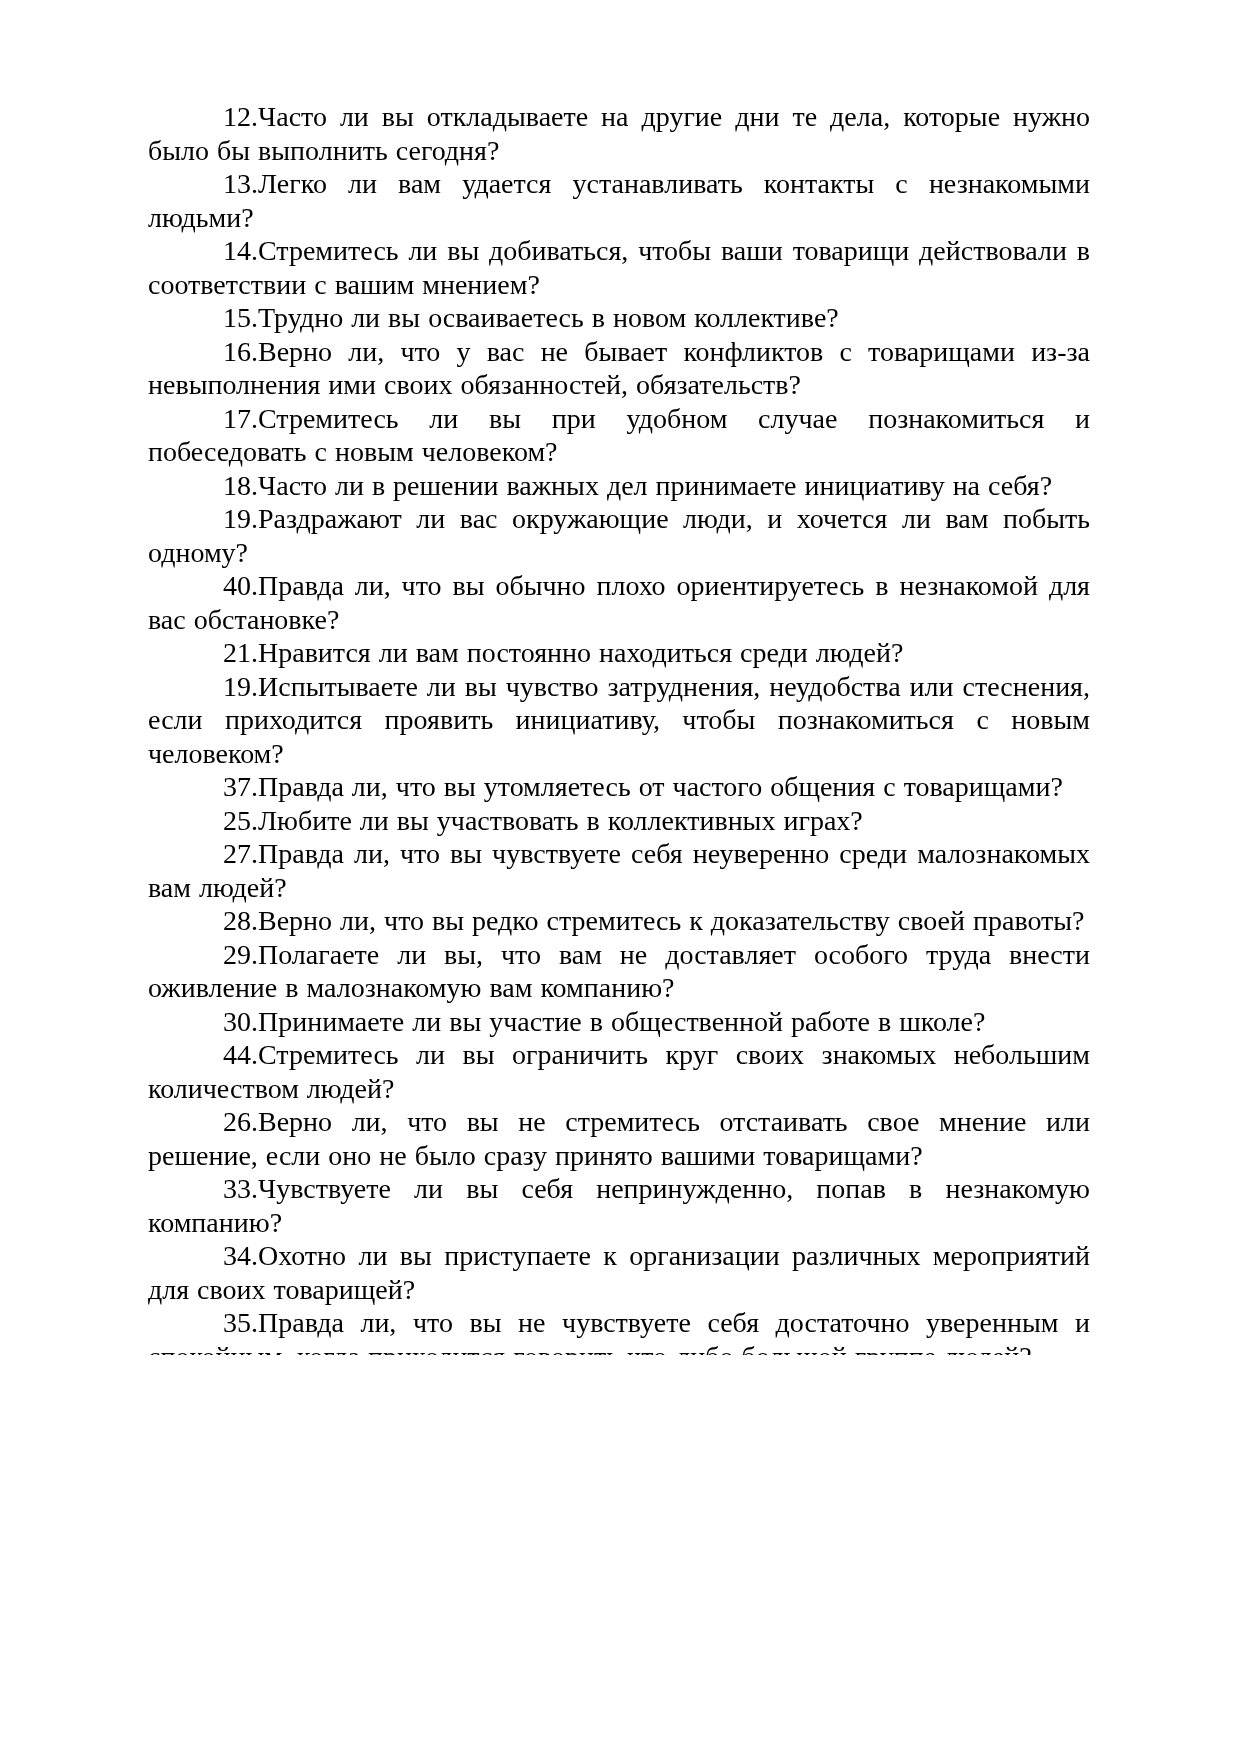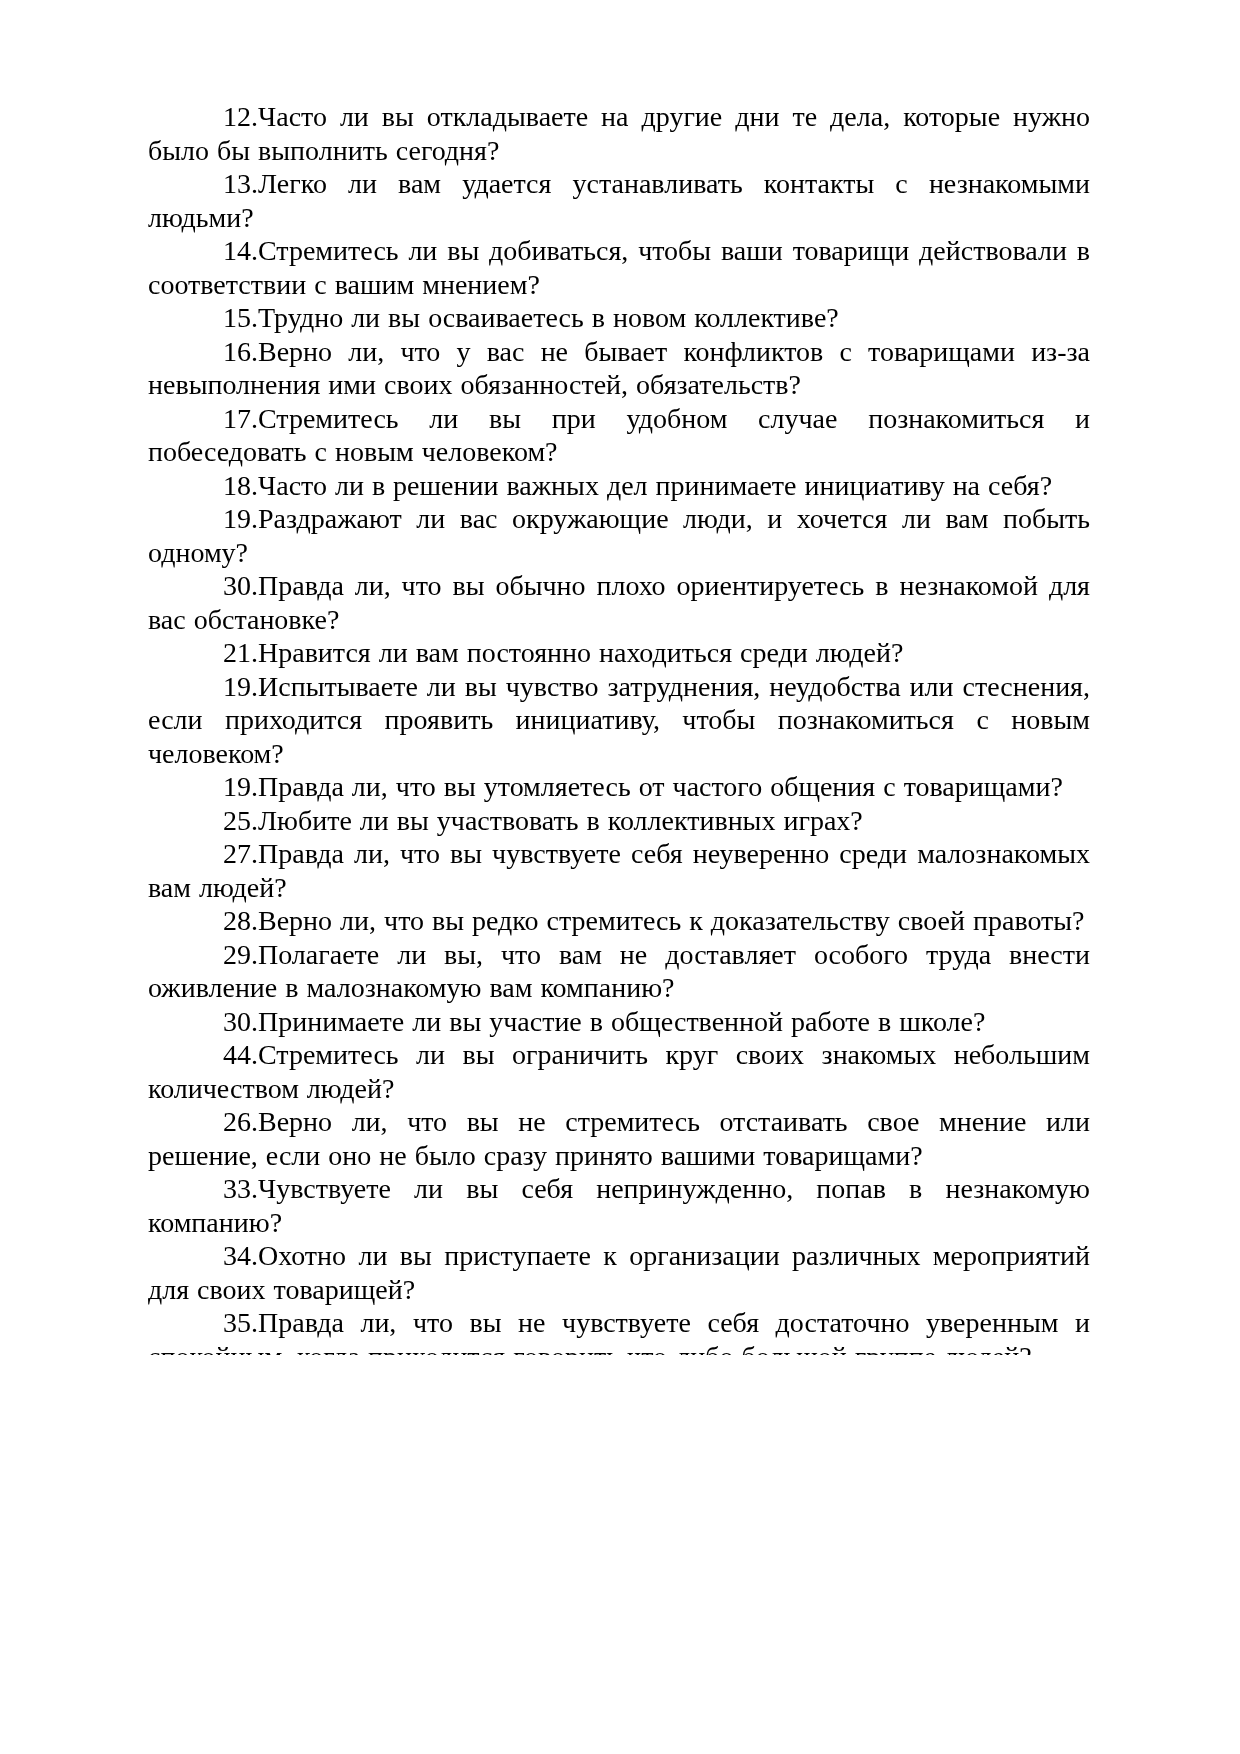--- a/index.html
+++ b/index.html
@@ -46,24 +46,24 @@
 <div class="page">
   <div class="content">
       <p>12.Часто ли вы откладываете на другие дни те дела, которые нужно было бы выполнить сегодня?</p>
       <p>13.Легко ли вам удается устанавливать контакты с незнакомыми людьми?</p>
       <p>14.Стремитесь ли вы добиваться, чтобы ваши товарищи действовали в соответствии с вашим мнением?</p>
       <p>15.Трудно ли вы осваиваетесь в новом коллективе?</p>
       <p>16.Верно ли, что у вас не бывает конфликтов с товарищами из-за невыполнения ими своих обязанностей, обязательств?</p>
       <p>17.Стремитесь ли вы при удобном случае познакомиться и побеседовать с новым человеком?</p>
       <p>18.Часто ли в решении важных дел принимаете инициативу на себя?</p>
       <p>19.Раздражают ли вас окружающие люди, и хочется ли вам побыть одному?</p>
-      <p>30.Правда ли, что вы обычно плохо ориентируетесь в незнакомой для вас обстановке?</p>
+      <p>40.Правда ли, что вы обычно плохо ориентируетесь в незнакомой для вас обстановке?</p>
       <p>21.Нравится ли вам постоянно находиться среди людей?</p>
       <p>19.Испытываете ли вы чувство затруднения, неудобства или стеснения, если приходится проявить инициативу, чтобы познакомиться с новым человеком?</p>
-      <p>19.Правда ли, что вы утомляетесь от частого общения с товарищами?</p>
+      <p>37.Правда ли, что вы утомляетесь от частого общения с товарищами?</p>
       <p>25.Любите ли вы участвовать в коллективных играх?</p>
       <p>27.Правда ли, что вы чувствуете себя неуверенно среди малознакомых вам людей?</p>
       <p>28.Верно ли, что вы редко стремитесь к доказательству своей правоты?</p>
       <p>29.Полагаете ли вы, что вам не доставляет особого труда внести оживление в малознакомую вам компанию?</p>
       <p>30.Принимаете ли вы участие в общественной работе в школе?</p>
       <p>44.Стремитесь ли вы ограничить круг своих знакомых небольшим количеством людей?</p>
       <p>26.Верно ли, что вы не стремитесь отстаивать свое мнение или решение, если оно не было сразу принято вашими товарищами?</p>
       <p>33.Чувствуете ли вы себя непринужденно, попав в незнакомую компанию?</p>
       <p>34.Охотно ли вы приступаете к организации различных мероприятий для своих товарищей?</p>
       <p>35.Правда ли, что вы не чувствуете себя достаточно уверенным и спокойным, когда приходится говорить что-либо большой группе людей?</p>

